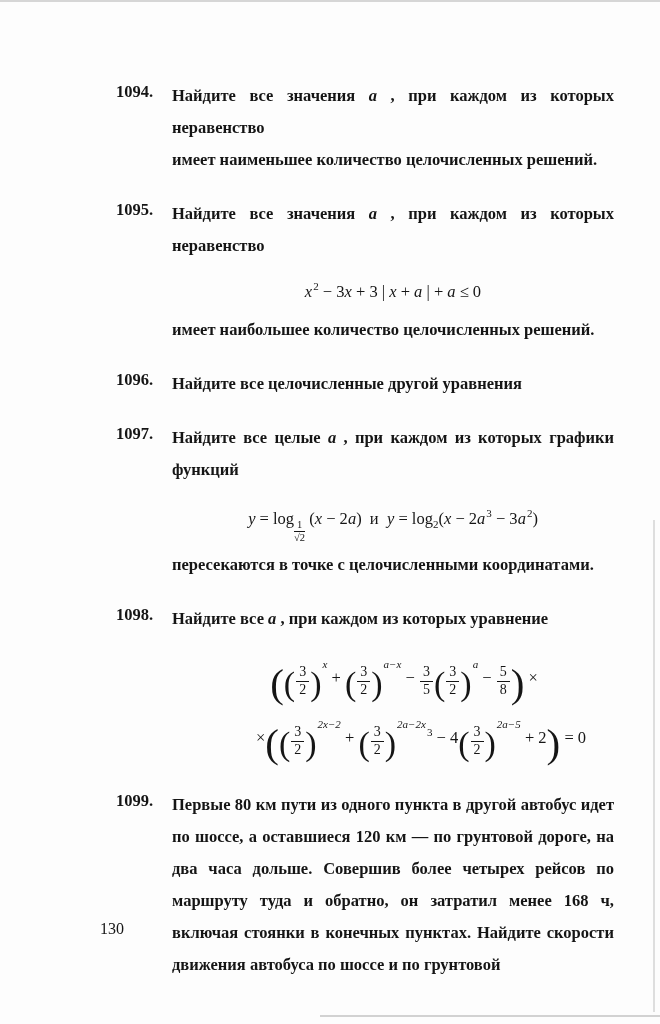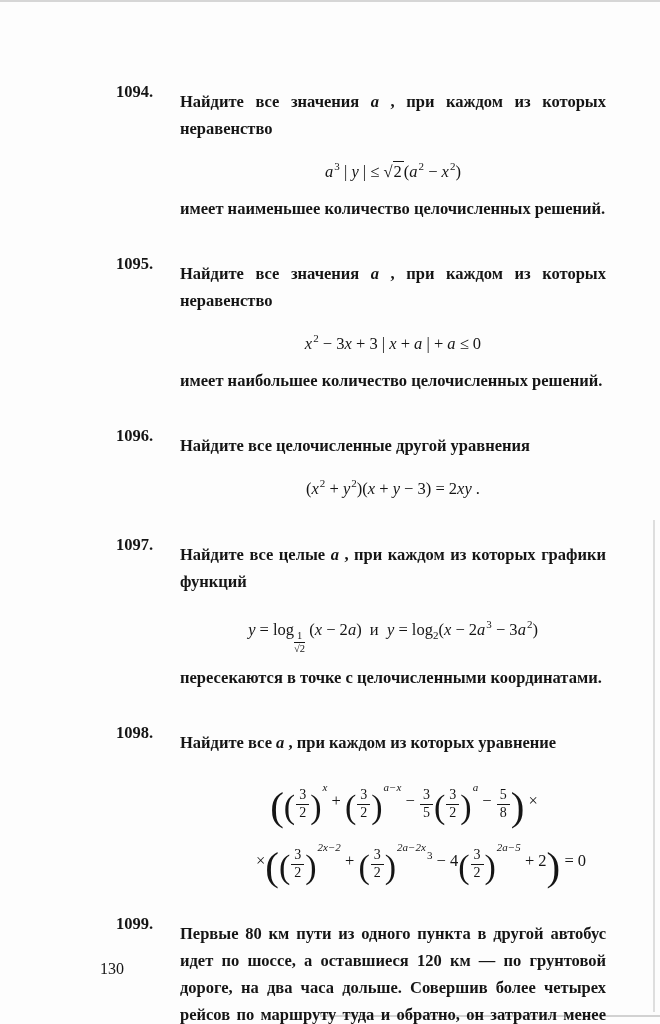--- a/index.html
+++ b/index.html
@@ -14,21 +14,21 @@
   }
   .edge-top    { position: absolute; top: 0; left: 0; width: 100%; height: 2px; background: #d6d6d6; }
   .edge-right  { position: absolute; right: 5px; top: 520px; height: 492px; width: 2px; background: #dedede; }
   .edge-bottom { position: absolute; bottom: 7px; left: 320px; right: 0; height: 2px; background: #d2d2d2; }
 
   .page { position: absolute; top: 80px; left: 100px; width: 514px; }
 
   .problem { display: flex; margin-bottom: 22px; }
   .pnum { flex: 0 0 56px; font-weight: bold; font-size: 16.5px; line-height: 23px; margin-left: 16px; }
   .pbody { flex: 1; font-size: 16.5px; min-width: 0; }
-  .stmt { margin: 8px; font-weight: bold; line-height: 27px; text-align: justify; }
+  .stmt { margin: 0; font-weight: bold; line-height: 32px; text-align: justify; }
 
   .fm { font-weight: normal; text-align: center; margin: 9px 0 7px; line-height: 30px; white-space: nowrap; }
   .fm-log { line-height: 42px; margin: 6px 0 4px; }
   .fm-big1 { line-height: 46px; margin: 6px 0 0 -48px; width: 560px; }
   .fm-big2 { line-height: 46px; margin: 0 0 6px 56px; }
 
   .vi, .rm { white-space: pre; }
   .vi { font-style: italic; }
   .su { font-size: 11px; vertical-align: 7px; white-space: pre; margin-left: 1px; }
   .sb { font-size: 11px; vertical-align: -4px; }
@@ -42,54 +42,52 @@
   .bp  { font-size: 34px; vertical-align: -12px; line-height: 0; font-weight: normal; }
   .bpl { font-size: 41px; vertical-align: -14px; line-height: 0; font-weight: normal; }
 
   .sq { white-space: nowrap; }
   .rv { border-top: 1px solid #151515; padding: 0 2px 0 1px; }
 
   .ss { display: inline-block; vertical-align: -17px; font-size: 10.5px; line-height: 1.15; text-align: center; font-weight: normal; }
   .st { display: block; border-bottom: 1px solid #151515; padding: 0 2px; }
   .sbt { display: block; }
 
-  .pageno { position: absolute; left: 100px; top: 960px; font-size: 16px; font-weight: normal; }
+  .pageno { position: absolute; left: 100px; top: 920px; font-size: 16px; font-weight: normal; }
 </style>
 </head>
 <body>
 
 <div class="edge-top"></div>
 <div class="edge-right"></div>
 <div class="edge-bottom"></div>
 
 <div class="page">
 
   <section class="problem">
     <span class="pnum">1094.</span>
     <div class="pbody">
       <p class="stmt"><span>Найдите все значения </span><span class="vi">a</span><span> , при каждом из которых неравенство</span></p>
-      <div class="fm"><span class="vi">a</span><span class="su">3</span><span class="rm"> | </span><span class="vi">y</span><span class="rm"> | ≤ </span><span class="sq"><span>√</span><span class="rv">2</span></span><span class="rm">(</span><span class="vi">a</span><span class="su">2</span><span class="rm"> − </span><span class="vi">x</span><span class="su">2</span><span class="rm">)</span></div>
       <p class="stmt">имеет наименьшее количество целочисленных решений.</p>
     </div>
   </section>
 
   <section class="problem">
     <span class="pnum">1095.</span>
     <div class="pbody">
       <p class="stmt"><span>Найдите все значения </span><span class="vi">a</span><span> , при каждом из которых неравенство</span></p>
       <div class="fm"><span class="vi">x</span><span class="su">2</span><span class="rm"> − 3</span><span class="vi">x</span><span class="rm"> + 3 | </span><span class="vi">x</span><span class="rm"> + </span><span class="vi">a</span><span class="rm"> | + </span><span class="vi">a</span><span class="rm"> ≤ 0</span></div>
       <p class="stmt">имеет наибольшее количество целочисленных решений.</p>
     </div>
   </section>
 
   <section class="problem">
     <span class="pnum">1096.</span>
     <div class="pbody">
       <p class="stmt"><span>Найдите все целочисленные другой уравнения</span></p>
-      <div class="fm"><span class="rm">(</span><span class="vi">x</span><span class="su">2</span><span class="rm"> + </span><span class="vi">y</span><span class="su">2</span><span class="rm">)(</span><span class="vi">x</span><span class="rm"> + </span><span class="vi">y</span><span class="rm"> − 3) = 2</span><span class="vi">xy</span><span class="rm"> .</span></div>
     </div>
   </section>
 
   <section class="problem">
     <span class="pnum">1097.</span>
     <div class="pbody">
       <p class="stmt"><span>Найдите все целые </span><span class="vi">a</span><span> , при каждом из которых графики функций</span></p>
       <div class="fm fm-log"><span class="vi">y</span><span class="rm"> = log</span><span class="ss"><span class="st">1</span><span class="sbt">√2</span></span><span class="rm"> (</span><span class="vi">x</span><span class="rm"> − 2</span><span class="vi">a</span><span class="rm">)  и  </span><span class="vi">y</span><span class="rm"> = log</span><span class="sb">2</span><span class="rm">(</span><span class="vi">x</span><span class="rm"> − 2</span><span class="vi">a</span><span class="su">3</span><span class="rm"> − 3</span><span class="vi">a</span><span class="su">2</span><span class="rm">)</span></div>
       <p class="stmt">пересекаются в точке с целочисленными координатами.</p>
     </div>

